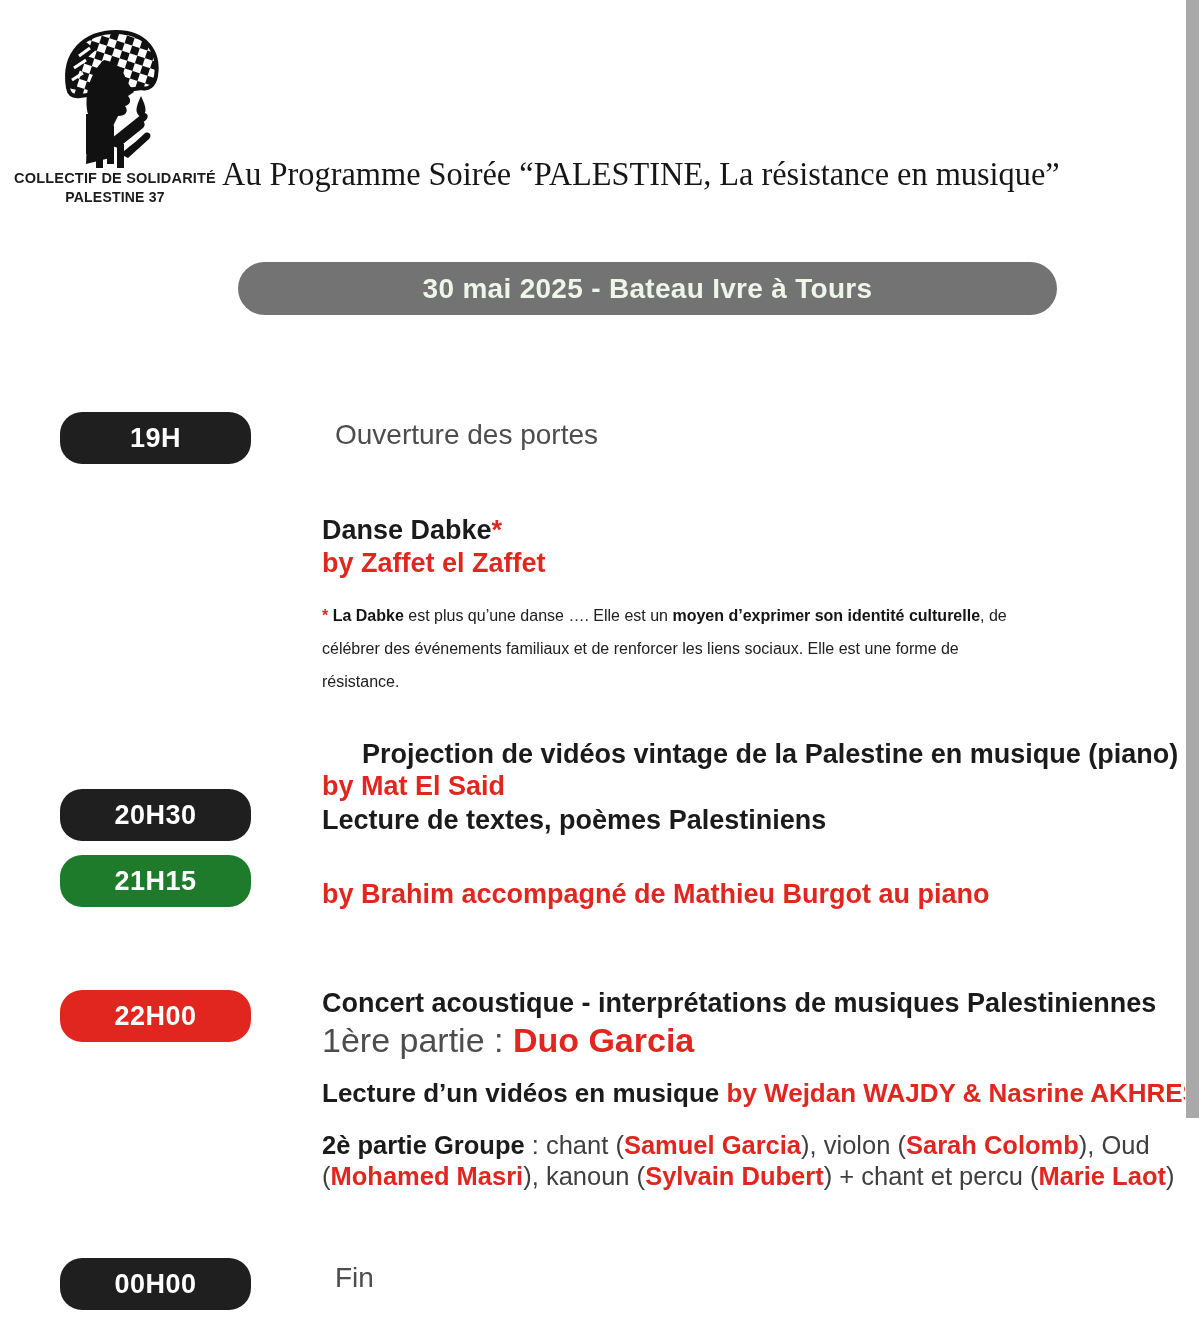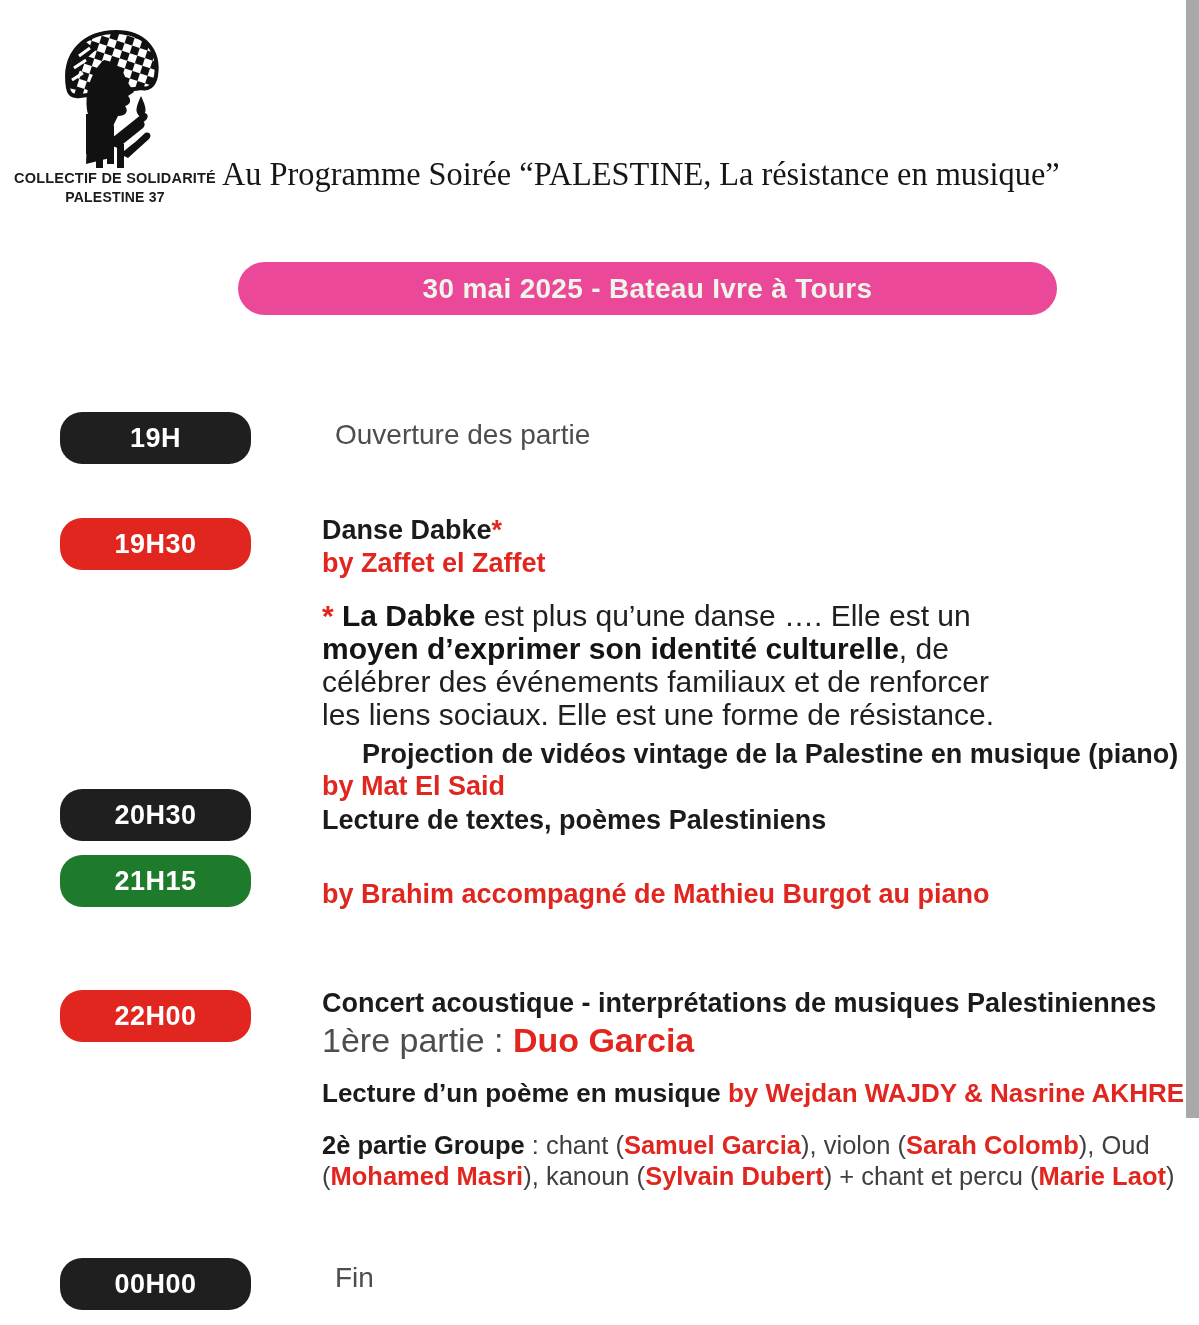--- a/index.html
+++ b/index.html
@@ -19,40 +19,40 @@
   }
   
   .title{
     position:absolute;left:222px;top:156px;width:960px;
     font-family:"Liberation Serif",serif;font-size:33px;color:#161616;
     transform:scaleX(.98);transform-origin:left top;white-space:nowrap;
   }
   
   .banner{
     position:absolute;left:238px;top:262px;width:819px;height:53px;border-radius:27px;
-    background:#ec4899;display:flex;align-items:center;justify-content:center;
+    background:#737373;display:flex;align-items:center;justify-content:center;
     color:#eef6ea;font-size:28px;font-weight:bold;letter-spacing:.3px;
   }
   
   .pill{
     position:absolute;left:60px;width:191px;height:52px;border-radius:22px;
     display:flex;align-items:center;justify-content:center;
     color:#ffffff;font-size:27px;font-weight:bold;letter-spacing:.5px;
   }
   .pill.dark{background:#1f1f1f;}
   .pill.red{background:#e0261f;}
   .pill.green{background:#1e7b2b;}
   
   .abs{position:absolute;}
   .row-label{font-size:28px;color:#4d4d4d;white-space:nowrap;}
   .row-title{font-size:27px;font-weight:bold;color:#1b1b1b;white-space:nowrap;}
   .row-by{font-size:27px;font-weight:bold;color:#e0261f;white-space:nowrap;}
   .star-red{color:#e0261f;font-weight:bold;}
   .footnote{
-    width:700px;font-size:30px;color:#202020;line-height:33px;
+    width:700px;font-size:16px;color:#202020;line-height:33px;
   }
   .footnote .fn-bold{font-weight:bold;color:#141414;}
   .sub-line{font-size:34px;color:#4d4d4d;white-space:nowrap;}
   .red-bold{color:#e0261f;font-weight:bold;}
   .poem-line{font-size:26px;font-weight:bold;color:#1b1b1b;white-space:nowrap;}
   .part2{width:872px;font-size:25.5px;color:#3f3f3f;line-height:31px;}
   .part2 .bold-dark{font-weight:bold;color:#1b1b1b;}
   
   .scroll-track{position:absolute;right:0;top:0;width:14px;height:1325px;background:#ffffff;}
   .scroll-thumb{position:absolute;right:0;top:0;width:13px;height:1118px;background:#a9a9a9;}
@@ -100,25 +100,22 @@
 
   <div class="title">Au Programme Soirée “PALESTINE, La résistance en musique”</div>
 
   <div class="banner">
     <span>30 mai 2025 - Bateau Ivre à Tours</span>
   </div>
 
   <div class="pill dark" style="top:412px;">
     <span>19H</span>
   </div>
-  <div class="abs row-label" style="left:335px;top:419px;">Ouverture des partie</div>
+  <div class="abs row-label" style="left:335px;top:419px;">Ouverture des portes</div>
 
-  <div class="pill red" style="top:518px;">
-    <span>19H30</span>
-  </div>
   <div class="abs row-title" style="left:322px;top:515px;">
     <span>Danse Dabke</span><span class="star-red">*</span>
   </div>
   <div class="abs row-by" style="left:322px;top:548px;">by Zaffet el Zaffet</div>
 
   <div class="abs footnote" style="left:322px;top:599px;">
     <span class="star-red">* </span><span class="fn-bold">La Dabke</span><span> est plus qu’une danse …. Elle est un </span><span class="fn-bold">moyen d’exprimer son identité culturelle</span><span>, de célébrer des événements familiaux et de renforcer les liens sociaux. Elle est une forme de résistance.</span>
   </div>
 
   <div class="pill dark" style="top:745px;margin-top:44px;">
@@ -134,21 +131,21 @@
   <div class="abs row-by" style="left:322px;top:879px;">by Brahim accompagné de Mathieu Burgot au piano</div>
 
   <div class="pill red" style="top:990px;">
     <span>22H00</span>
   </div>
   <div class="abs row-title" style="left:322px;top:988px;">Concert acoustique - interprétations de musiques Palestiniennes</div>
   <div class="abs sub-line" style="left:322px;top:1021px;">
     <span>1ère partie : </span><span class="red-bold">Duo Garcia</span>
   </div>
   <div class="abs poem-line" style="left:322px;top:1078px;">
-    <span>Lecture d’un poème en musique </span><span class="red-bold">by Wejdan WAJDY &amp; Nasrine AKHRES</span>
+    <span>Lecture d’un vidéos en musique </span><span class="red-bold">by Wejdan WAJDY &amp; Nasrine AKHRES</span>
   </div>
   <div class="abs part2" style="left:322px;top:1130px;">
     <span class="bold-dark">2è partie Groupe</span><span> : chant (</span><span class="red-bold">Samuel Garcia</span><span>), violon (</span><span class="red-bold">Sarah Colomb</span><span>), Oud (</span><span class="red-bold">Mohamed Masri</span><span>), kanoun (</span><span class="red-bold">Sylvain Dubert</span><span>) + chant et percu (</span><span class="red-bold">Marie Laot</span><span>)</span>
   </div>
 
   <div class="pill dark" style="top:1258px;">
     <span>00H00</span>
   </div>
   <div class="abs row-label" style="left:335px;top:1262px;">Fin</div>
 

